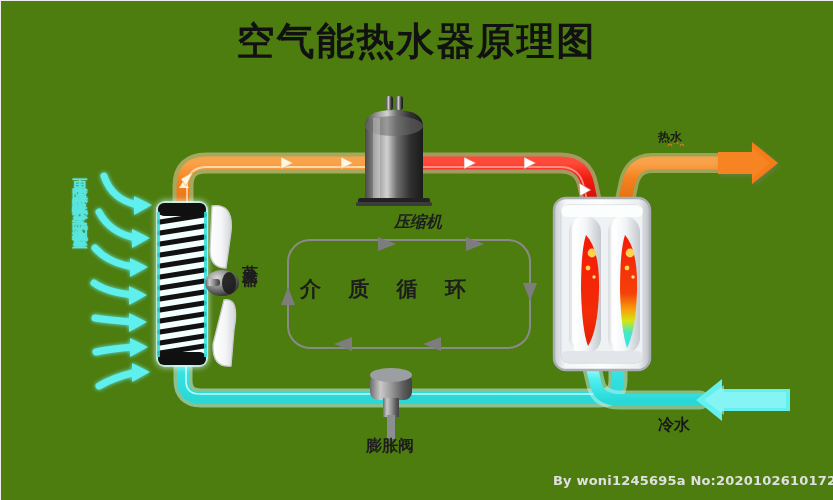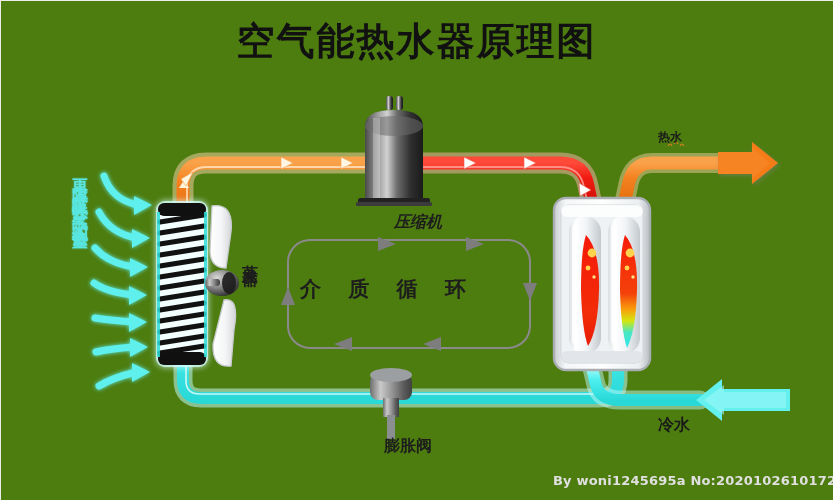--- a/index.html
+++ b/index.html
@@ -39,21 +39,21 @@
     font-weight: bold;
     letter-spacing: 2px;
     color: #111;
   }
   .label-cn {
     font-size: 16px;
     font-weight: bold;
     color: #1d1d1d;
   }
   #label-compressor { left: 376px; top: 214px; width: 84px; text-align: center; font-style: italic; }
-  #label-expansion  { left: 348px; top: 438px; width: 84px; text-align: right; }
+  #label-expansion  { left: 348px; top: 438px; width: 84px; text-align: center; }
   #label-evaporator {
     left: 238px; top: 252px; width: 20px;
     writing-mode: vertical-rl; text-orientation: upright;
     letter-spacing: 3px;
   }
   #label-hotwater  { left: 658px; top: 131px; font-size: 12px; font-weight: bold; }
   #label-coldwater { left: 658px; top: 369px; font-size: 16px; font-weight: bold; margin-top: 48px; }
   #label-cycle {
     left: 300px; top: 279px; width: 220px; text-align: left;
     font-size: 21px; font-weight: bold; letter-spacing: 10px; color: #1d1d1d;

